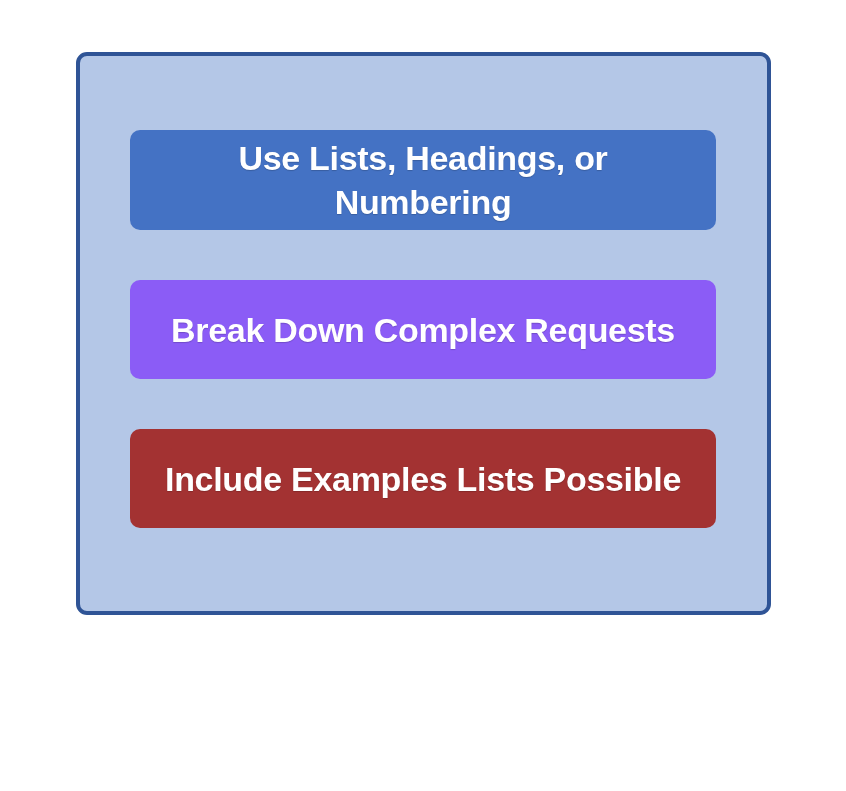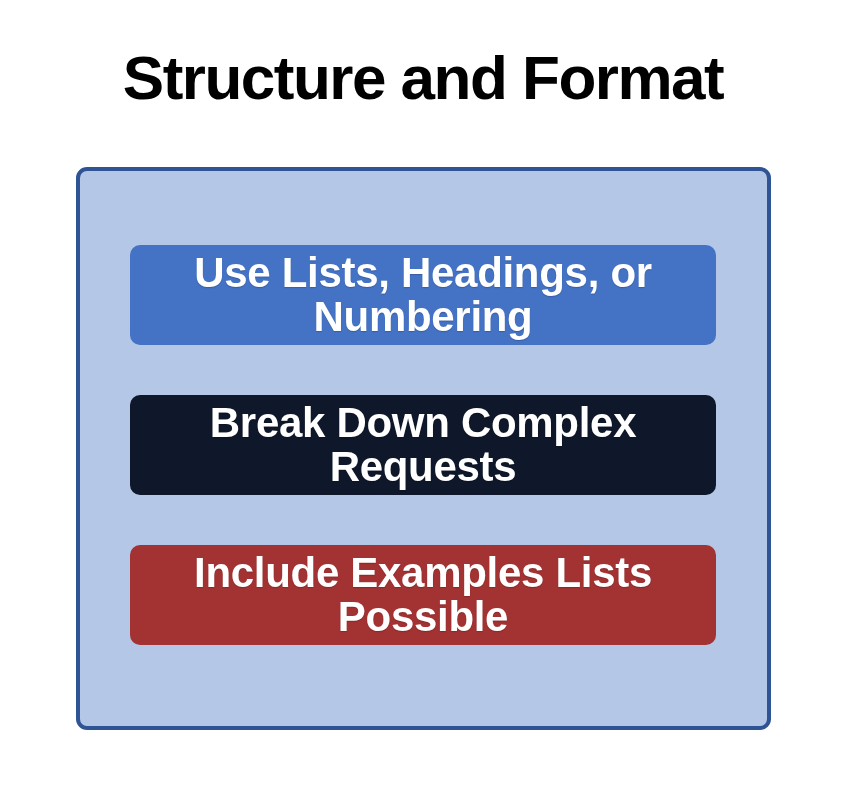--- a/index.html
+++ b/index.html
@@ -44,42 +44,41 @@
     width: 586px;
     min-height: 99px;
     border-radius: 10px;
     display: flex;
     align-items: center;
     justify-content: center;
     padding: 6px 20px;
   }
   .box-label {
     color: #FFFFFF;
-    font-size: 42px;
+    font-size: 34px;
     line-height: 44px;
     font-weight: 700;
     letter-spacing: -0.3px;
     text-align: center;
     text-shadow: 0 1px 1px rgba(0,0,0,0.18);
   }
 </style>
 </head>
 <body>
 
 <div class="page">
 
-  <h1 class="title">Structure and Format</h1>
 
   <div class="panel" style="background: rgb(180, 199, 231);">
 
     <div class="box" style="background: rgb(68, 114, 196);">
       <span class="box-label">Use Lists, Headings, or Numbering</span>
     </div>
 
-    <div class="box" style="background: #0f172a;">
+    <div class="box" style="background: #8b5cf6;">
       <span class="box-label">Break Down Complex Requests</span>
     </div>
 
     <div class="box" style="background: rgb(163, 50, 50);">
       <span class="box-label">Include Examples Lists Possible</span>
     </div>
 
   </div>
 </div>
 

